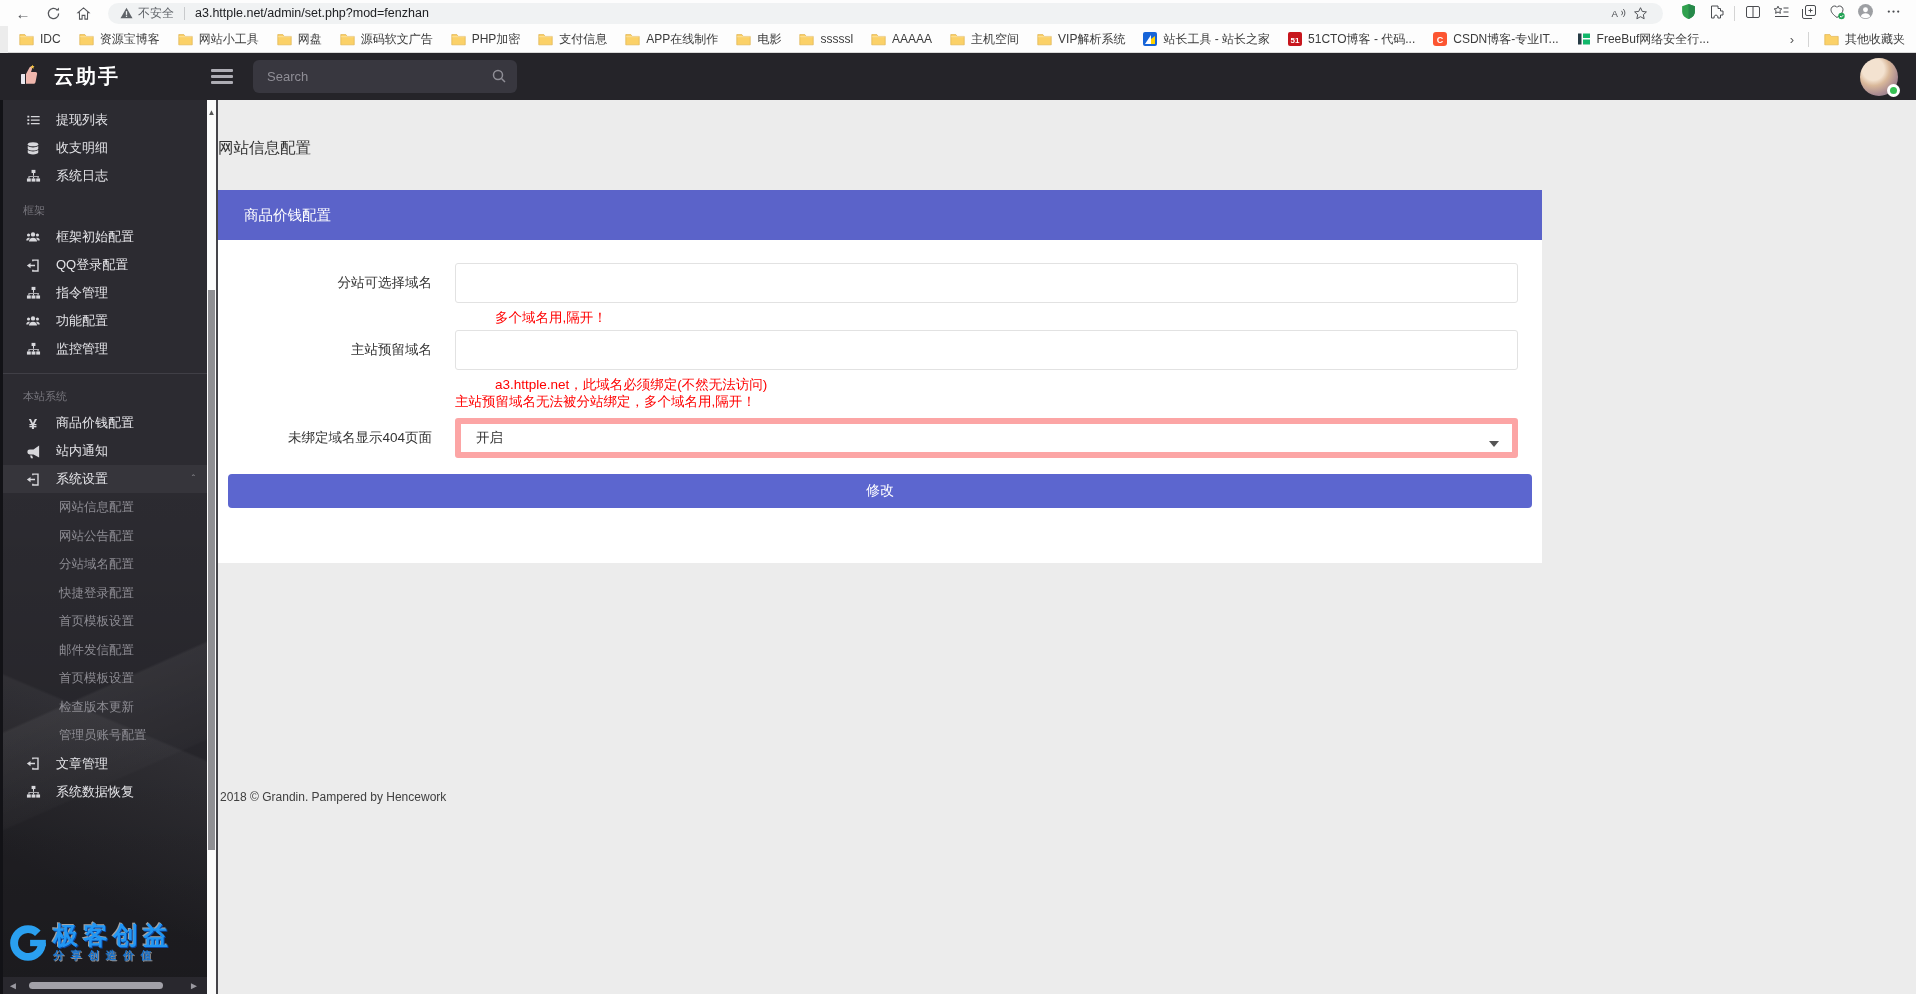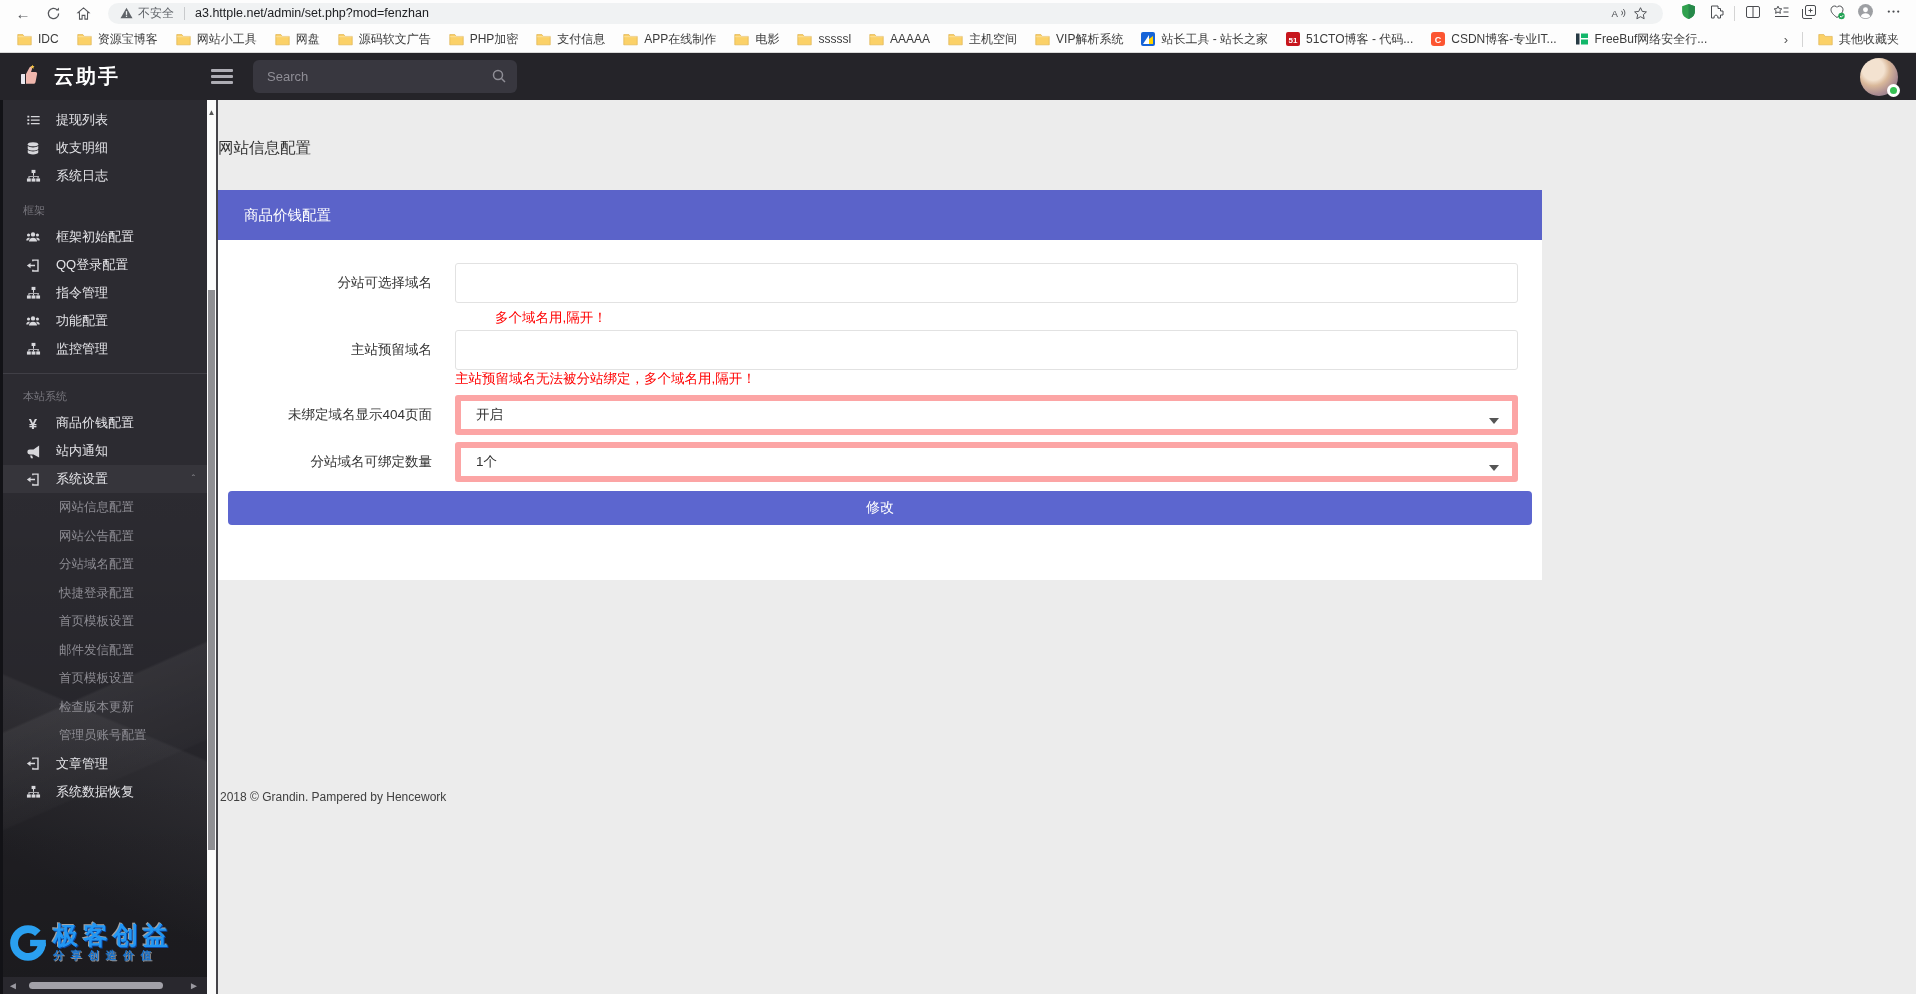--- a/index.html
+++ b/index.html
@@ -11,21 +11,21 @@
   .addr-pill { flex:1; height:21px; background:#f0f2f3; border-radius:11px; margin:0 8px; display:flex; align-items:center; padding:0 12px; font-size:12px; color:#5f6368; }
   .addr-sec { display:flex; align-items:center; gap:5px; }
   .addr-div { width:1px; height:13px; background:#c8cacc; margin:0 10px; }
   .addr-url { color:#202124; font-size:12.5px; }
   .addr-spacer { flex:1; }
   .pill-ic { width:22px; display:flex; justify-content:center; color:#54565a; }
   .chrome-icons { display:flex; align-items:center; gap:2px; }
   .ci { width:26px; height:22px; display:flex; align-items:center; justify-content:center; color:#4a4c50; font-size:14px; }
   .ci-div { width:1px; height:15px; background:#d4d4d4; margin:0 3px; }
 
-  .bookmarks-bar { height:27px; background:#fdfdfd; border-bottom:1px solid #d8d8d8; display:flex; align-items:center; padding:0 8px; font-size:12px; color:#3b3b3b; }
+  .bookmarks-bar { height:27px; background:#fdfdfd; border-bottom:1px solid #d8d8d8; display:flex; align-items:center; padding:0 2px; font-size:12px; color:#3b3b3b;margin-left:8px; }
   .bm-left { display:flex; align-items:center; overflow:hidden; }
   .bm { display:flex; align-items:center; gap:6px; padding:0 9px; height:24px; border-radius:4px; cursor:pointer; white-space:nowrap; }
   .bm-ic { display:flex; align-items:center; }
   .bm-right { margin-left:auto; display:flex; align-items:center; gap:6px; flex:0 0 auto; }
   .bm-chevron { color:#555; font-size:13px; padding:0 8px; }
   .bm-sep { width:1px; height:15px; background:#d4d4d4; }
 
   
   .app-topbar { height:47px; background:#252429; display:flex; align-items:center; position:relative; }
   .brand { width:205px; display:flex; align-items:center; padding-left:16px; gap:12px; }
@@ -597,43 +597,36 @@
             <input class="f-input" value="" style="">
             <div class="f-help mt6">多个域名用,隔开！</div>
           </div>
         </div>
         <div class="gap4"></div>
 
         <div class="form-row">
           <div class="f-label">主站预留域名</div>
           <div class="f-ctrl">
             <input class="f-input" value="" style="">
+            <div class="f-help mt6">a3.httple.net，此域名必须绑定(不然无法访问)</div>
             <div class="f-help">主站预留域名无法被分站绑定，多个域名用,隔开！</div>
           </div>
         </div>
         <div class="gap8"></div>
 
         <div class="form-row">
           <div class="f-label">未绑定域名显示404页面</div>
           <div class="f-ctrl">
             <div class="f-select">
                 <span>开启</span>
               </div>
           </div>
         </div>
         <div class="gap7"></div>
 
-        <div class="form-row">
-          <div class="f-label">分站域名可绑定数量</div>
-          <div class="f-ctrl">
-            <div class="f-select">
-                <span>1个</span>
-              </div>
-          </div>
-        </div>
         <div class="gap9"></div>
 
         <div class="btn-wrap">
           <button class="submit-btn">修改</button>
         </div>
       </div>
     </div>
 
     <div class="footer-text">2018 © Grandin. Pampered by Hencework</div>
   </div>

